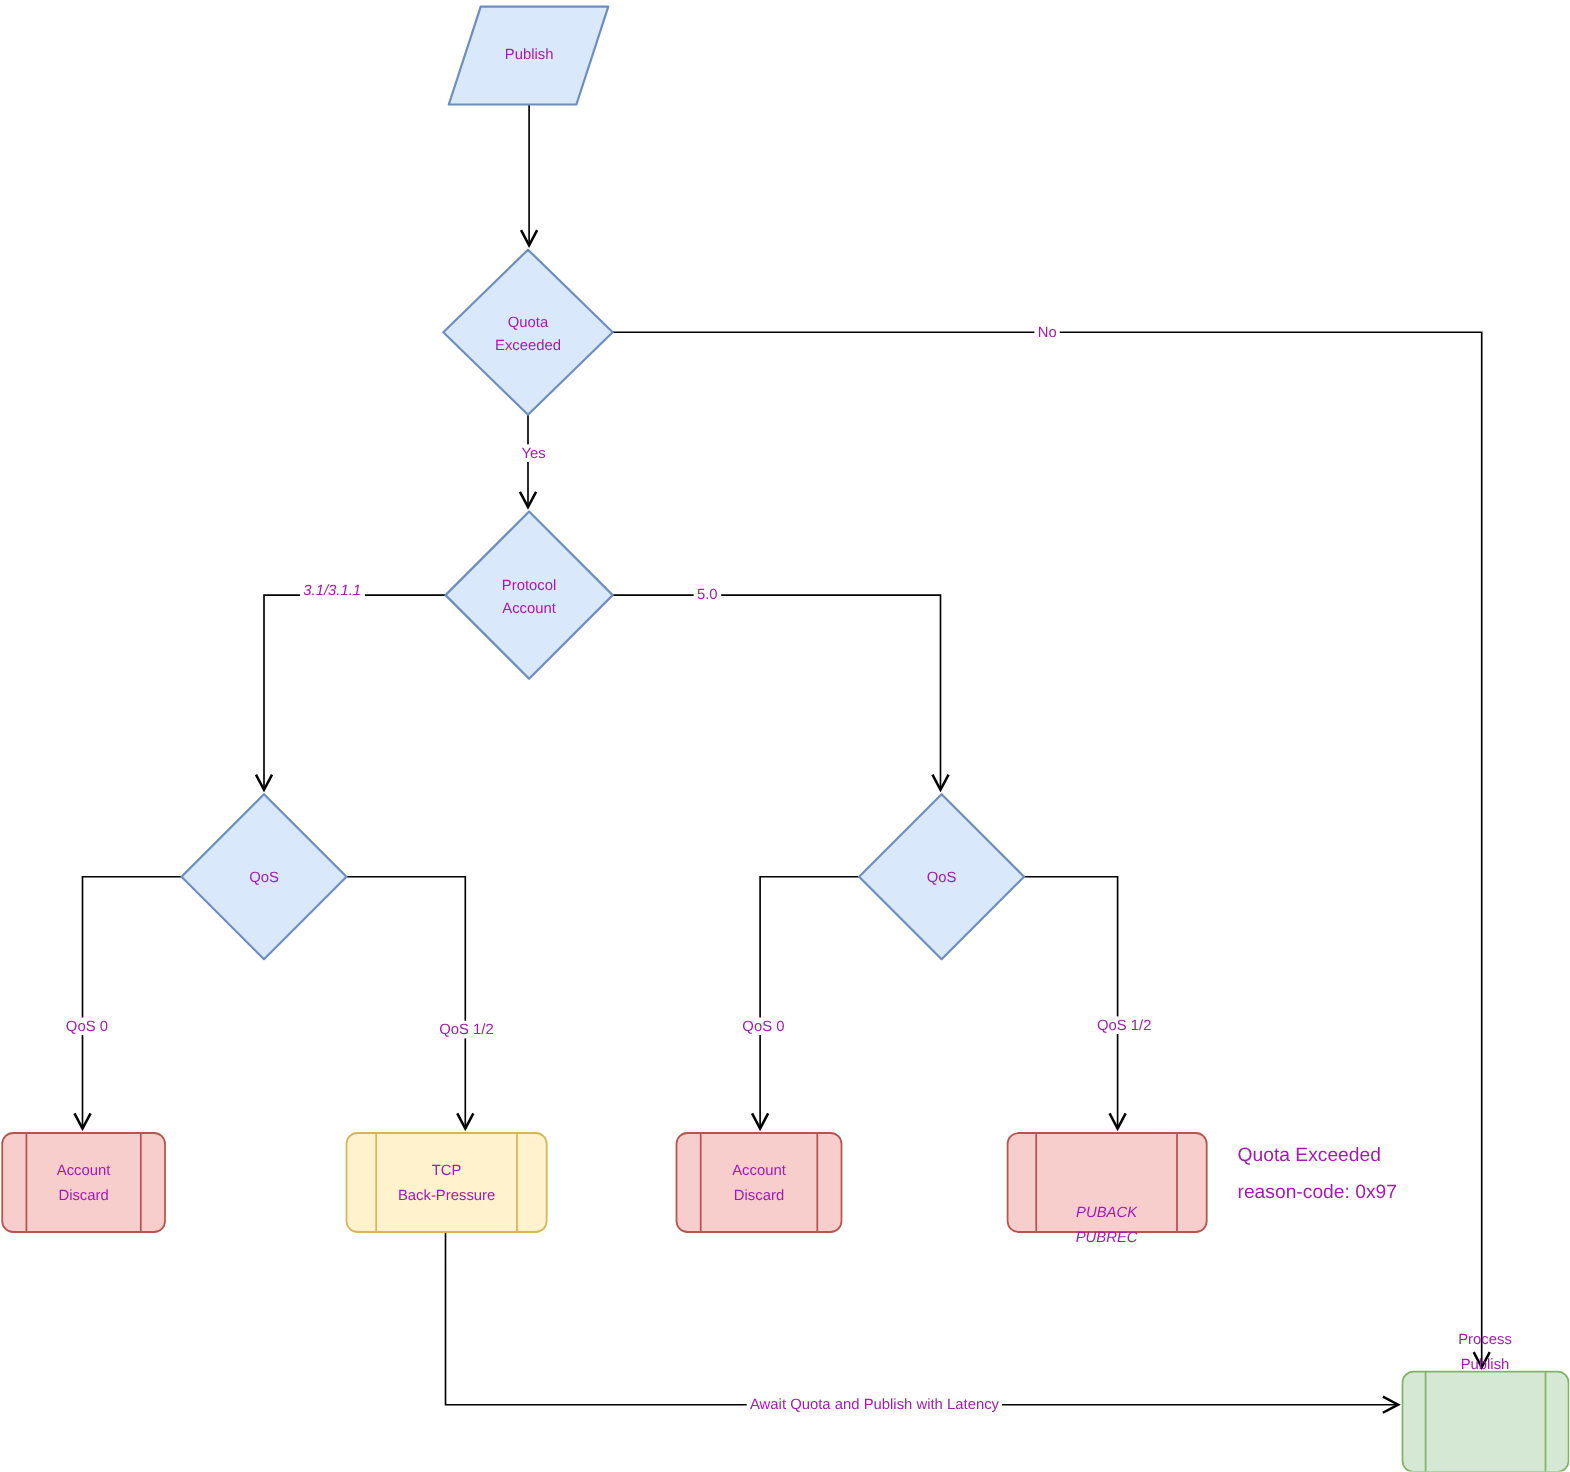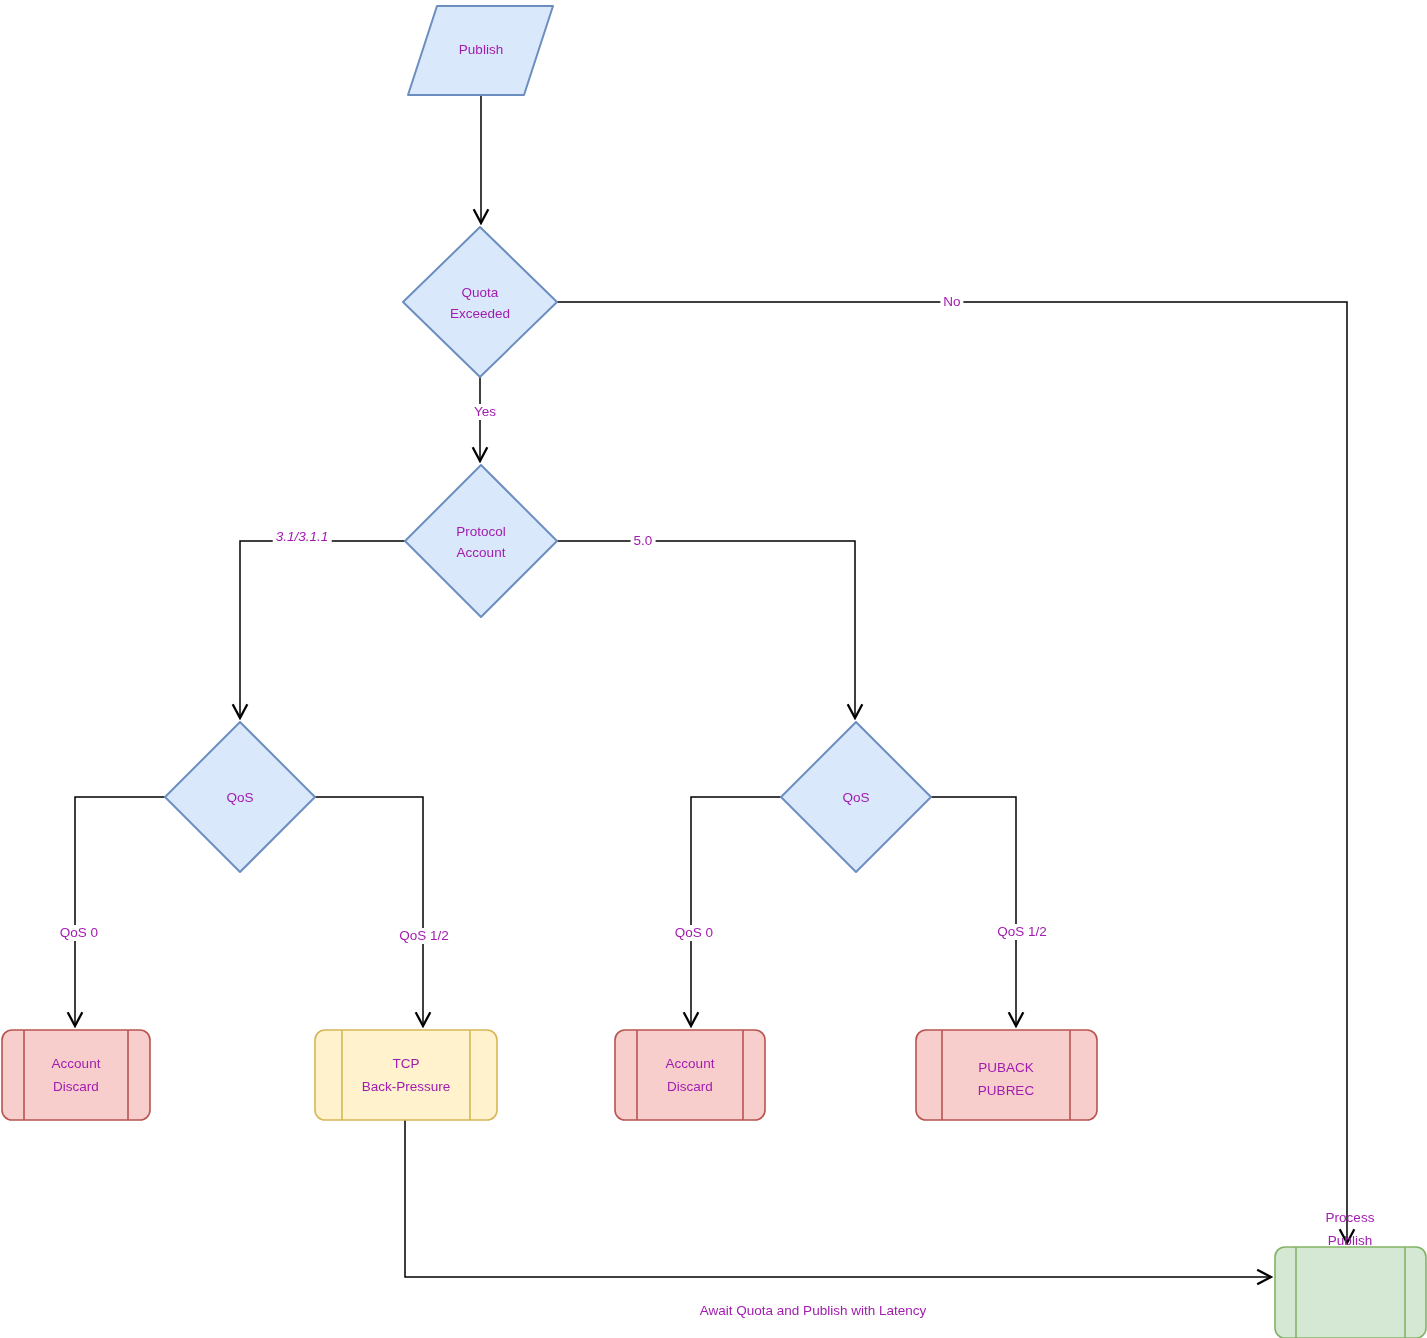--- a/index.html
+++ b/index.html
@@ -127,34 +127,38 @@
   <div class="lbl boxlbl" style="left:406px; top:1075px;">
     <span>TCP</span>
     <span>Back-Pressure</span>
   </div>
 
   <div class="lbl boxlbl" style="left:690px; top:1075px;">
     <span>Account</span>
     <span>Discard</span>
   </div>
 
-  <div class="lbl boxlbl" style="left:1006px; top:1079px;">
+  <div class="lbl boxlbl" style="left:1006px; top:1113px;font-style:italic;">
     <span>PUBACK</span>
     <span>PUBREC</span>
   </div>
 
   <div class="lbl boxlbl" style="left:1350px; top:1229px;">
     <span>Process</span>
     <span>Publish</span>
   </div>
 
   <div class="elbl" style="left:952px; top:302px;">No</div>
   <div class="elbl" style="left:485px; top:412px;">Yes</div>
   <div class="elbl" style="left:302px; top:537px;font-style:italic;">3.1/3.1.1</div>
   <div class="elbl" style="left:643px; top:541px;">5.0</div>
   <div class="elbl" style="left:79px; top:933px;">QoS 0</div>
   <div class="elbl" style="left:424px; top:936px;">QoS 1/2</div>
   <div class="elbl" style="left:694px; top:933px;">QoS 0</div>
   <div class="elbl" style="left:1022px; top:932px;">QoS 1/2</div>
-  <div class="elbl" style="left:813px; top:1277px;margin-top:34px;">Await Quota and Publish with Latency</div>
+  <div class="elbl" style="left:795px; top:1277px;">Await Quota and Publish with Latency</div>
 
+  <div class="note" style="left:1125px; top:1032px;">
+    <span>Quota Exceeded</span>
+    <span>reason-code: 0x97</span>
+  </div>
 
 </div>
 
 </body></html>

